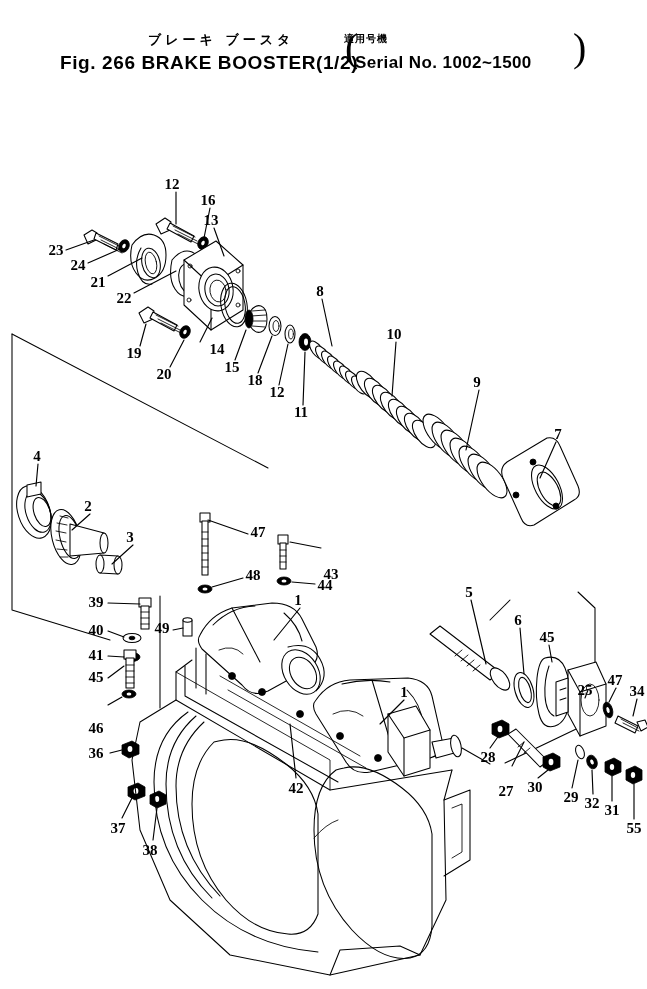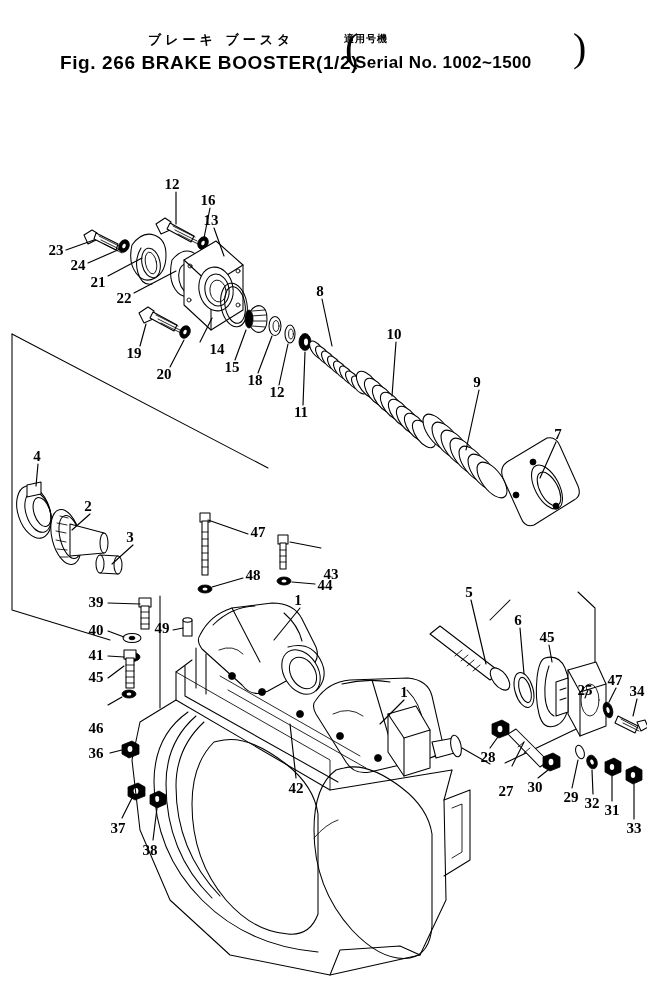--- a/index.html
+++ b/index.html
@@ -535,21 +535,21 @@
       <div class="lbl" style="left: 56px; top: 250px;">23</div>
       <div class="lbl" style="left: 78px; top: 265px;">24</div>
       <div class="lbl" style="left: 585px; top: 690px;">25</div>
       <div class="lbl" style="left: 547px; top: 637px;">45</div>
       <div class="lbl" style="left: 506px; top: 775px; margin-top: 16px;">27</div>
       <div class="lbl" style="left: 478px; top: 757px; margin-left: 10px;">28</div>
       <div class="lbl" style="left: 571px; top: 797px;">29</div>
       <div class="lbl" style="left: 535px; top: 787px;">30</div>
       <div class="lbl" style="left: 612px; top: 810px;">31</div>
       <div class="lbl" style="left: 592px; top: 803px;">32</div>
-      <div class="lbl" style="left: 634px; top: 828px;">33</div>
+      <div class="lbl" style="left: 634px; top: 828px;">55</div>
       <div class="lbl" style="left: 637px; top: 691px;">34</div>
       <div class="lbl" style="left: 615px; top: 680px;">47</div>
       <div class="lbl" style="left: 96px; top: 753px;">36</div>
       <div class="lbl" style="left: 118px; top: 828px;">37</div>
       <div class="lbl" style="left: 150px; top: 850px;">38</div>
       <div class="lbl" style="left: 96px; top: 602px;">39</div>
       <div class="lbl" style="left: 96px; top: 630px;">40</div>
       <div class="lbl" style="left: 96px; top: 655px;">41</div>
       <div class="lbl" style="left: 296px; top: 788px;">42</div>
       <div class="lbl" style="left: 331px; top: 547px; margin-top: 27px;">43</div>

